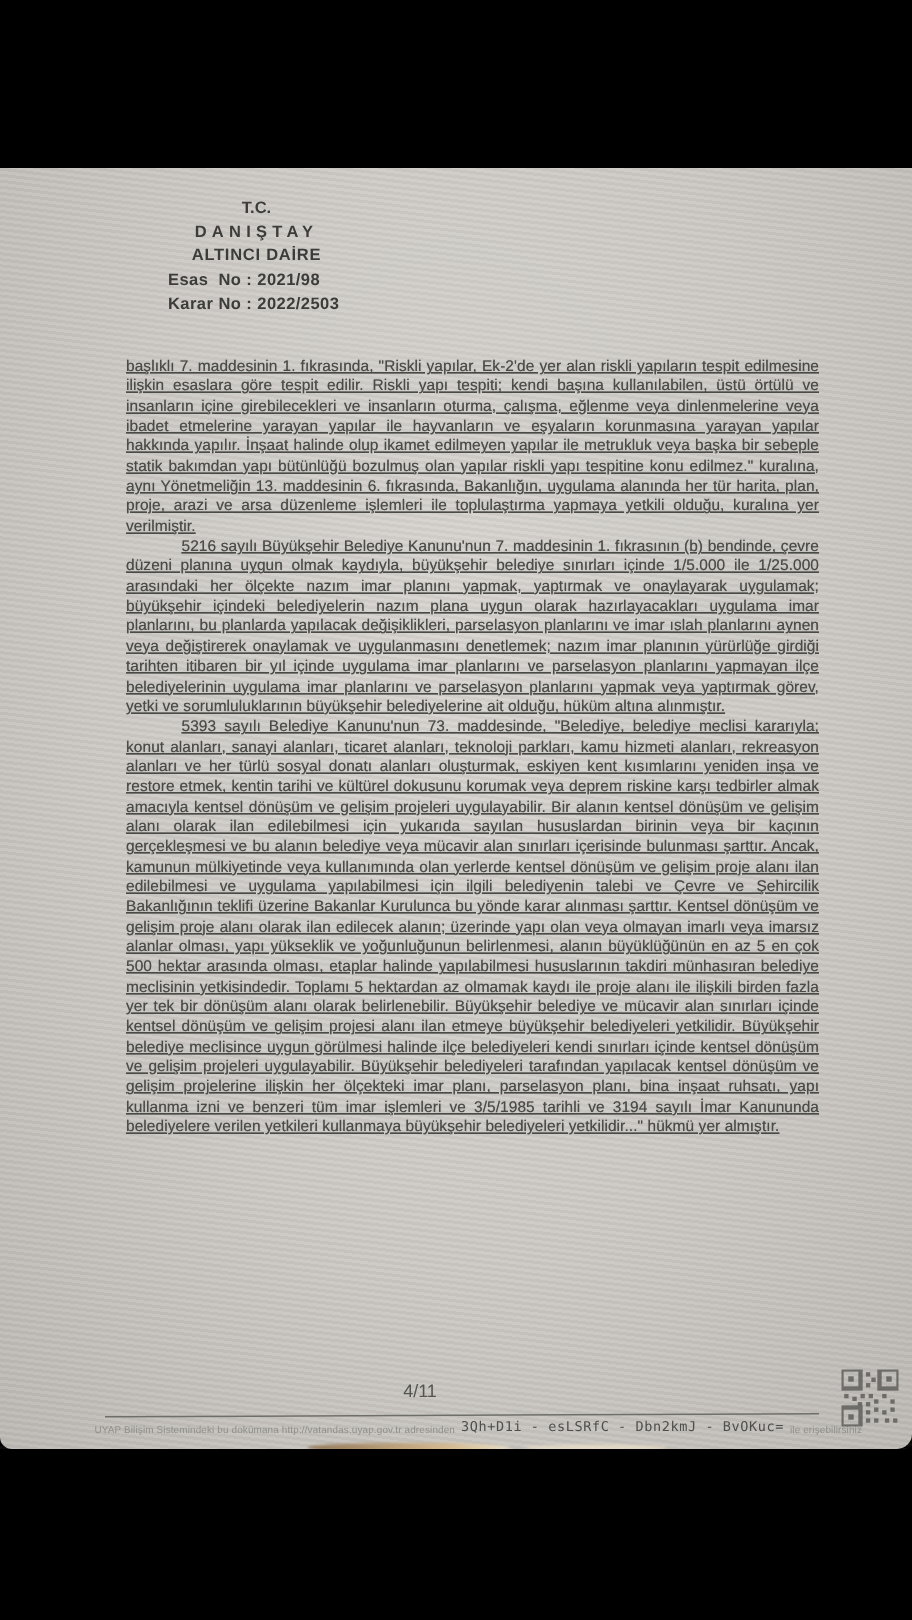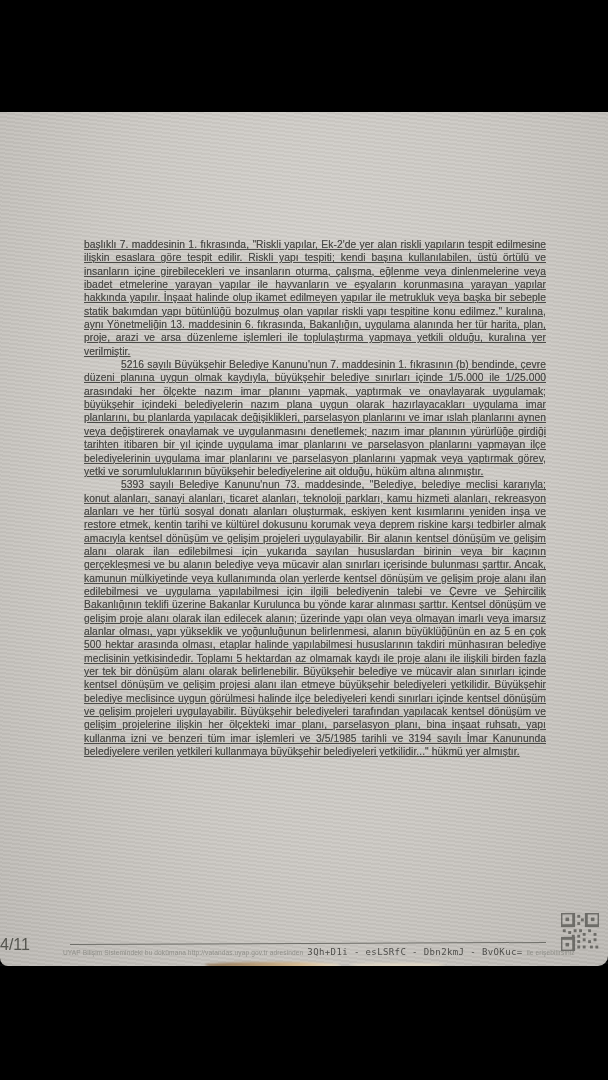--- a/index.html
+++ b/index.html
@@ -35,29 +35,29 @@
     font-size:10.3px; line-height:13.35px;
     color:#4a4a47;
     text-shadow:0 0 0.5px rgba(74,74,71,.65);
     letter-spacing:0.05px;
     text-decoration:underline;
   }
   .body-text p { margin:0; }
   .body-text p.indented { text-indent:37px; }
   .page-number {
     position:absolute; top:808px; left:0; width:560px;
-    text-align:left; font-size:16px; color:#55554f;margin-top:16px;
+    text-align:center; font-size:12px; color:#55554f;
   }
   .footer-sep {
     position:absolute; top:831px; left:70px; width:476px;
     border-top:1.2px solid #6f6f6a; transform:rotate(-0.25deg);
   }
   .footer-line {
     position:absolute; top:835px; left:63px; width:490px;
-    display:flex; align-items:center; gap:4px;
+    display:flex; align-items:flex-end; gap:4px;
     white-space:nowrap;
   }
   .footer-small { font-size:6.6px; color:#8f8f89; letter-spacing:0.1px; }
   .footer-code {
     font-family:"DejaVu Sans Mono", monospace;
     font-size:9px; color:#4e4e4b; letter-spacing:0.4px;
   }
   .qr {
     position:absolute; top:801px; left:561px;
     width:38px; height:38px; opacity:.75;
@@ -71,20 +71,27 @@
   .top-bar { top:0; height:112px; }
   .bottom-bar { top:966px; height:114px; }
 </style>
 </head>
 <body>
 
 <div class="top-bar"></div>
 
 <div class="page">
 
+  <div class="doc-header">
+    <div class="centered">T.C.</div>
+    <div class="centered court-name">DANIŞTAY</div>
+    <div class="centered chamber-name">ALTINCI DAİRE</div>
+    <div class="case-line">Esas  No : 2021/98</div>
+    <div class="case-line">Karar No : 2022/2503</div>
+  </div>
 
   <div class="body-text">
     <p>başlıklı 7. maddesinin 1. fıkrasında, "Riskli yapılar, Ek-2'de yer alan riskli yapıların tespit edilmesine ilişkin esaslara göre tespit edilir. Riskli yapı tespiti; kendi başına kullanılabilen, üstü örtülü ve insanların içine girebilecekleri ve insanların oturma, çalışma, eğlenme veya dinlenmelerine veya ibadet etmelerine yarayan yapılar ile hayvanların ve eşyaların korunmasına yarayan yapılar hakkında yapılır. İnşaat halinde olup ikamet edilmeyen yapılar ile metrukluk veya başka bir sebeple statik bakımdan yapı bütünlüğü bozulmuş olan yapılar riskli yapı tespitine konu edilmez." kuralına, aynı Yönetmeliğin 13. maddesinin 6. fıkrasında, Bakanlığın, uygulama alanında her tür harita, plan, proje, arazi ve arsa düzenleme işlemleri ile toplulaştırma yapmaya yetkili olduğu, kuralına yer verilmiştir.</p>
     <p class="indented">5216 sayılı Büyükşehir Belediye Kanunu'nun 7. maddesinin 1. fıkrasının (b) bendinde, çevre düzeni planına uygun olmak kaydıyla, büyükşehir belediye sınırları içinde 1/5.000 ile 1/25.000 arasındaki her ölçekte nazım imar planını yapmak, yaptırmak ve onaylayarak uygulamak; büyükşehir içindeki belediyelerin nazım plana uygun olarak hazırlayacakları uygulama imar planlarını, bu planlarda yapılacak değişiklikleri, parselasyon planlarını ve imar ıslah planlarını aynen veya değiştirerek onaylamak ve uygulanmasını denetlemek; nazım imar planının yürürlüğe girdiği tarihten itibaren bir yıl içinde uygulama imar planlarını ve parselasyon planlarını yapmayan ilçe belediyelerinin uygulama imar planlarını ve parselasyon planlarını yapmak veya yaptırmak görev, yetki ve sorumluluklarının büyükşehir belediyelerine ait olduğu, hüküm altına alınmıştır.</p>
     <p class="indented">5393 sayılı Belediye Kanunu'nun 73. maddesinde, "Belediye, belediye meclisi kararıyla; konut alanları, sanayi alanları, ticaret alanları, teknoloji parkları, kamu hizmeti alanları, rekreasyon alanları ve her türlü sosyal donatı alanları oluşturmak, eskiyen kent kısımlarını yeniden inşa ve restore etmek, kentin tarihi ve kültürel dokusunu korumak veya deprem riskine karşı tedbirler almak amacıyla kentsel dönüşüm ve gelişim projeleri uygulayabilir. Bir alanın kentsel dönüşüm ve gelişim alanı olarak ilan edilebilmesi için yukarıda sayılan hususlardan birinin veya bir kaçının gerçekleşmesi ve bu alanın belediye veya mücavir alan sınırları içerisinde bulunması şarttır. Ancak, kamunun mülkiyetinde veya kullanımında olan yerlerde kentsel dönüşüm ve gelişim proje alanı ilan edilebilmesi ve uygulama yapılabilmesi için ilgili belediyenin talebi ve Çevre ve Şehircilik Bakanlığının teklifi üzerine Bakanlar Kurulunca bu yönde karar alınması şarttır. Kentsel dönüşüm ve gelişim proje alanı olarak ilan edilecek alanın; üzerinde yapı olan veya olmayan imarlı veya imarsız alanlar olması, yapı yükseklik ve yoğunluğunun belirlenmesi, alanın büyüklüğünün en az 5 en çok 500 hektar arasında olması, etaplar halinde yapılabilmesi hususlarının takdiri münhasıran belediye meclisinin yetkisindedir. Toplamı 5 hektardan az olmamak kaydı ile proje alanı ile ilişkili birden fazla yer tek bir dönüşüm alanı olarak belirlenebilir. Büyükşehir belediye ve mücavir alan sınırları içinde kentsel dönüşüm ve gelişim projesi alanı ilan etmeye büyükşehir belediyeleri yetkilidir. Büyükşehir belediye meclisince uygun görülmesi halinde ilçe belediyeleri kendi sınırları içinde kentsel dönüşüm ve gelişim projeleri uygulayabilir. Büyükşehir belediyeleri tarafından yapılacak kentsel dönüşüm ve gelişim projelerine ilişkin her ölçekteki imar planı, parselasyon planı, bina inşaat ruhsatı, yapı kullanma izni ve benzeri tüm imar işlemleri ve 3/5/1985 tarihli ve 3194 sayılı İmar Kanununda belediyelere verilen yetkileri kullanmaya büyükşehir belediyeleri yetkilidir..." hükmü yer almıştır.</p>
   </div>
 
   <div class="page-number">4/11</div>
 
   <div class="footer-sep"></div>

